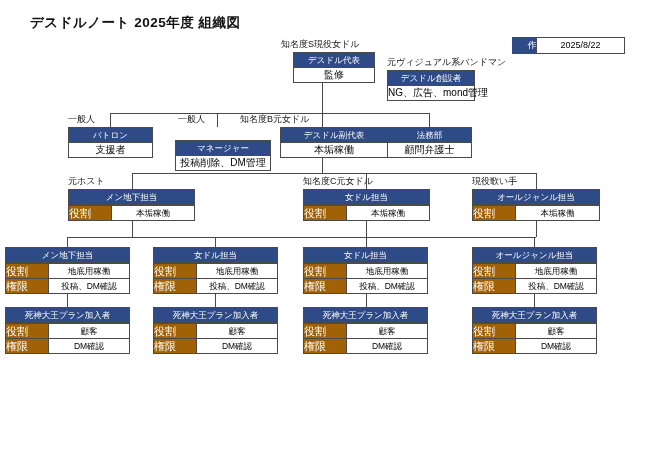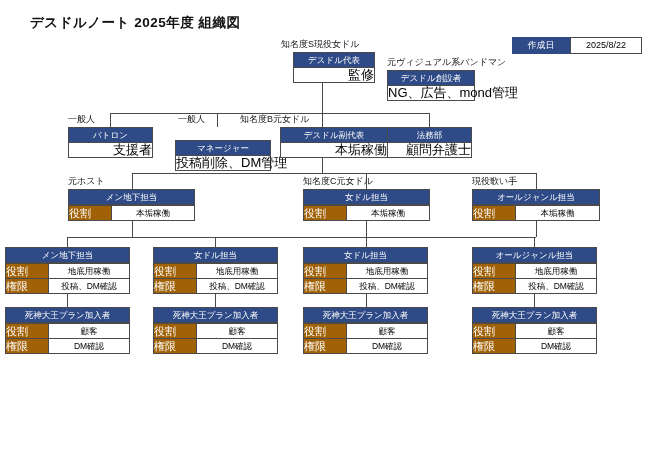--- a/index.html
+++ b/index.html
@@ -5,21 +5,21 @@
   html,body{margin:0;padding:0;background:#ffffff;}
   body{font-family:"Liberation Sans","DejaVu Sans",sans-serif;}
   #canvas{position:relative;width:650px;height:459px;background:#ffffff;overflow:hidden;}
 
   .title{position:absolute;left:30px;top:14px;font-size:13.5px;font-weight:bold;color:#111;letter-spacing:0.5px;white-space:nowrap;}
 
   .tag{position:absolute;font-size:9px;color:#111;white-space:nowrap;line-height:11px;}
 
   .node{position:absolute;border:1px solid #4a4a4a;background:#fff;box-sizing:border-box;}
   .hdr{background:#2e4a87;color:#fff;text-align:center;font-size:8.5px;line-height:14px;height:14px;border-bottom:1px solid #4a4a4a;white-space:nowrap;overflow:hidden;}
-  .val{background:#fff;color:#000;text-align:right;font-size:13px;line-height:14px;height:14px;white-space:nowrap;}
+  .val{background:#fff;color:#000;text-align:center;font-size:10px;line-height:14px;height:14px;white-space:nowrap;}
   .trow{display:flex;height:14px;border-top:1px solid #4a4a4a;}
   .trow:first-of-type{border-top:none;}
   .trow .k{width:42px;background:#a16207;color:#fff;text-align:left;font-size:11px;line-height:14px;border-right:1px solid #4a4a4a;flex:none;}
   .trow .v{flex:1;background:#fff;color:#000;text-align:center;font-size:8.5px;line-height:14px;white-space:nowrap;}
 
   .hline,.vline{position:absolute;background:#4a4a4a;}
   .hline{height:1px;}
   .vline{width:1px;}
 
   .datebox{position:absolute;box-sizing:border-box;font-size:9px;line-height:15px;text-align:center;}
@@ -27,21 +27,21 @@
   .datebox.valbox{background:#fff;color:#000;border:1px solid #4a4a4a;}
 </style>
 </head>
 <body>
 
 <div id="canvas">
 
   <div class="title">デスドルノート 2025年度 組織図</div>
 
   <div class="datebox lbl" style="left:512px;top:37px;width:58px;height:17px;">作成日</div>
-  <div class="datebox valbox" style="left:570px;top:37px;width:72px;height:17px;">2025/8/22</div>
+  <div class="datebox valbox" style="left:536px;top:37px;width:89px;height:17px;">2025/8/22</div>
 
   <div class="tag" style="left:281px;top:39px;">知名度S現役女ドル</div>
   <div class="node" style="left:281px;top:52px;width:82px;margin-left:12px;">
     <div class="hdr">デスドル代表</div>
     <div class="val">監修</div>
   </div>
 
   <div class="tag" style="left:387px;top:57px;">元ヴィジュアル系バンドマン</div>
   <div class="node" style="left:387px;top:70px;width:88px;">
     <div class="hdr">デスドル創設者</div>

